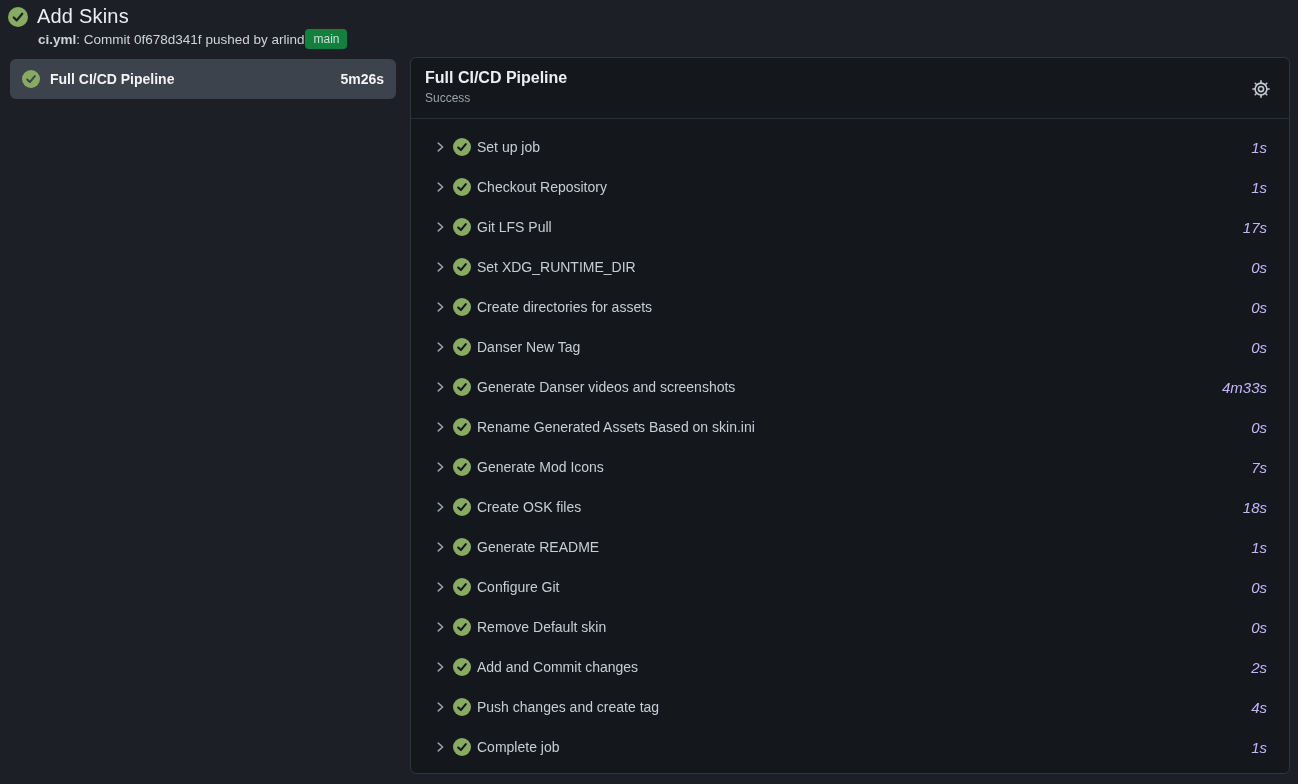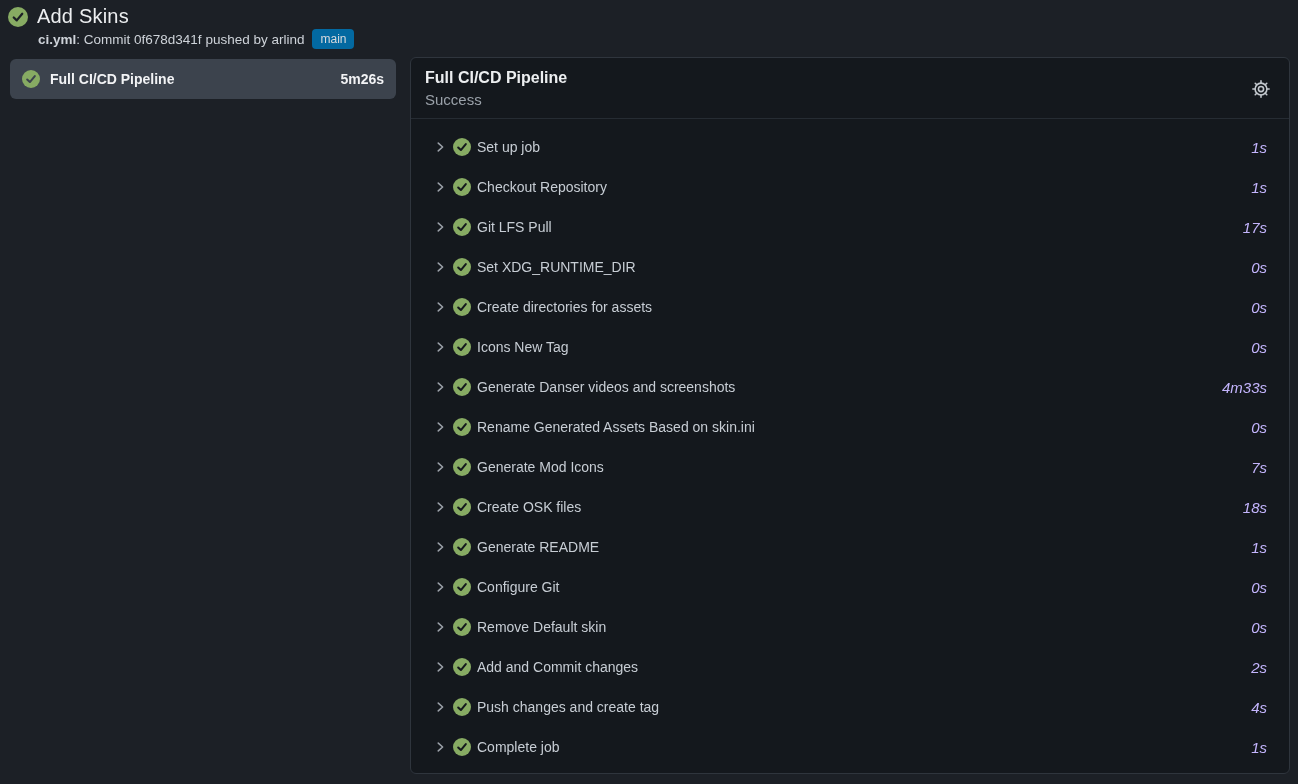--- a/index.html
+++ b/index.html
@@ -15,21 +15,21 @@
   }
 
   
   .run-header { position: absolute; top: 0; left: 0; right: 0; height: 57px; }
   .run-title-row { position: absolute; top: 5px; left: 8px; display: flex; gap: 9px; }
   .run-title { font-size: 20px; font-weight: 500; color: #eceef0; letter-spacing: 0.2px; }
   .run-subtitle { position: absolute; top: 29px; left: 38px; display: flex; align-items: center; font-size: 13.5px; color: #ced3d9; }
   .run-subtitle .pre { white-space: pre; }
   .wf-file { font-weight: 700; }
   .branch-badge {
-    margin-left: 8px; background: #0369a1; color: #d6d9dd;
+    margin-left: 1px; background: #15803d; color: #d6d9dd;
     font-size: 12px; line-height: 1; padding: 4px 8px; border-radius: 4px;
   }
 
   
   .check-wrap { display: flex; align-items: center; }
   .check-wrap svg { display: block; }
 
   
   .jobs-list { position: absolute; top: 59px; left: 10px; width: 386px; }
   .job-card {
@@ -41,21 +41,21 @@
   .job-name { flex: 1; font-size: 14px; font-weight: 700; color: #f2f3f5; }
   .job-duration { font-size: 14px; font-weight: 700; color: #f2f3f5; }
 
   
   .detail-panel {
     position: absolute; top: 57px; left: 410px; width: 880px; height: 717px;
     background: #14181d; border: 1px solid #2f353d; border-radius: 6px;
   }
   .detail-header { height: 61px; border-bottom: 1px solid #262c33; padding: 11px 14px; position: relative; }
   .detail-title { font-size: 16px; font-weight: 600; color: #eceef0; }
-  .detail-status { font-size: 15px; color: #9aa1a9; margin-top: 4px; }
+  .detail-status { font-size: 12px; color: #9aa1a9; margin-top: 4px; }
   .gear-btn {
     position: absolute; right: 18px; top: 21px; width: 20px; height: 20px;
     background: none; border: none; padding: 0; cursor: pointer; color: #c3c8ce;
   }
   .gear-btn svg { display: block; }
 
   .steps-list { padding-top: 8px; }
   .step-row {
     height: 40px; display: flex; align-items: center; padding: 0 22px; cursor: pointer;
   }
@@ -208,21 +208,21 @@
       <svg width="14" height="14" viewBox="0 0 16 16">
         <path d="M6 3.5 L11 8 L6 12.5" fill="none" stroke="currentColor" stroke-width="1.8" stroke-linecap="round" stroke-linejoin="round"></path>
       </svg>
     </span>
     <span class="check-wrap check-ctx">
       <svg width="18" height="18" viewBox="0 0 16 16">
         <circle cx="8" cy="8" r="8" fill="#87ab63"></circle>
         <path d="M4.6 8.4 L7 10.7 L11.4 5.4" fill="none" stroke="currentColor" stroke-width="1.8" stroke-linecap="round" stroke-linejoin="round"></path>
       </svg>
     </span>
-    <span class="step-name">Icons New Tag</span>
+    <span class="step-name">Danser New Tag</span>
     <span class="step-duration">0s</span>
   </div>
 
   <div class="step-row">
     <span class="chevron">
       <svg width="14" height="14" viewBox="0 0 16 16">
         <path d="M6 3.5 L11 8 L6 12.5" fill="none" stroke="currentColor" stroke-width="1.8" stroke-linecap="round" stroke-linejoin="round"></path>
       </svg>
     </span>
     <span class="check-wrap check-ctx">

